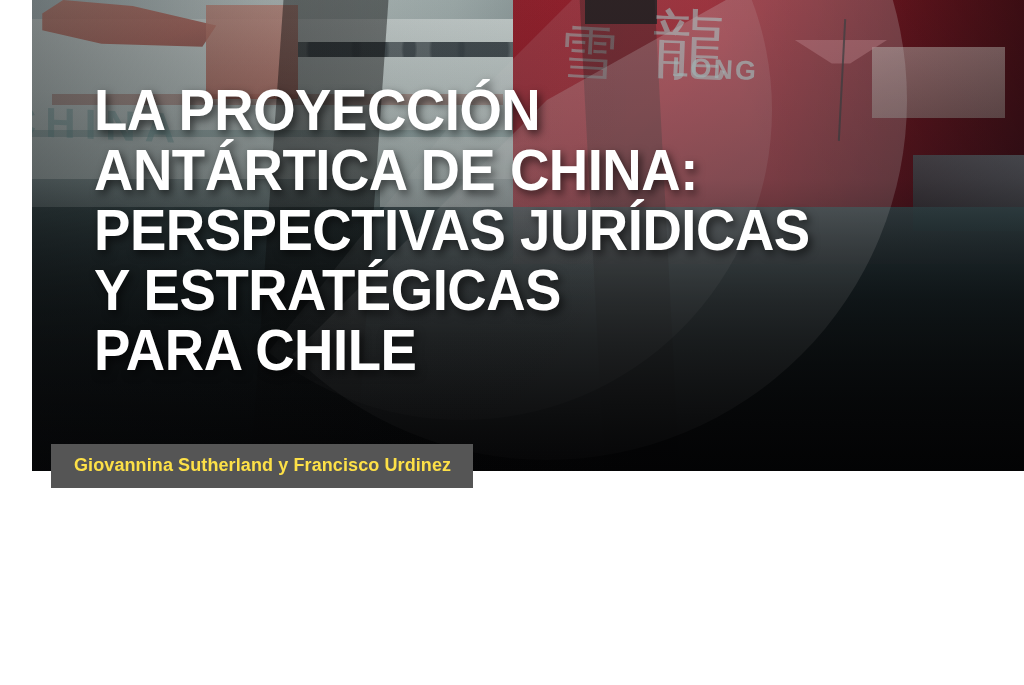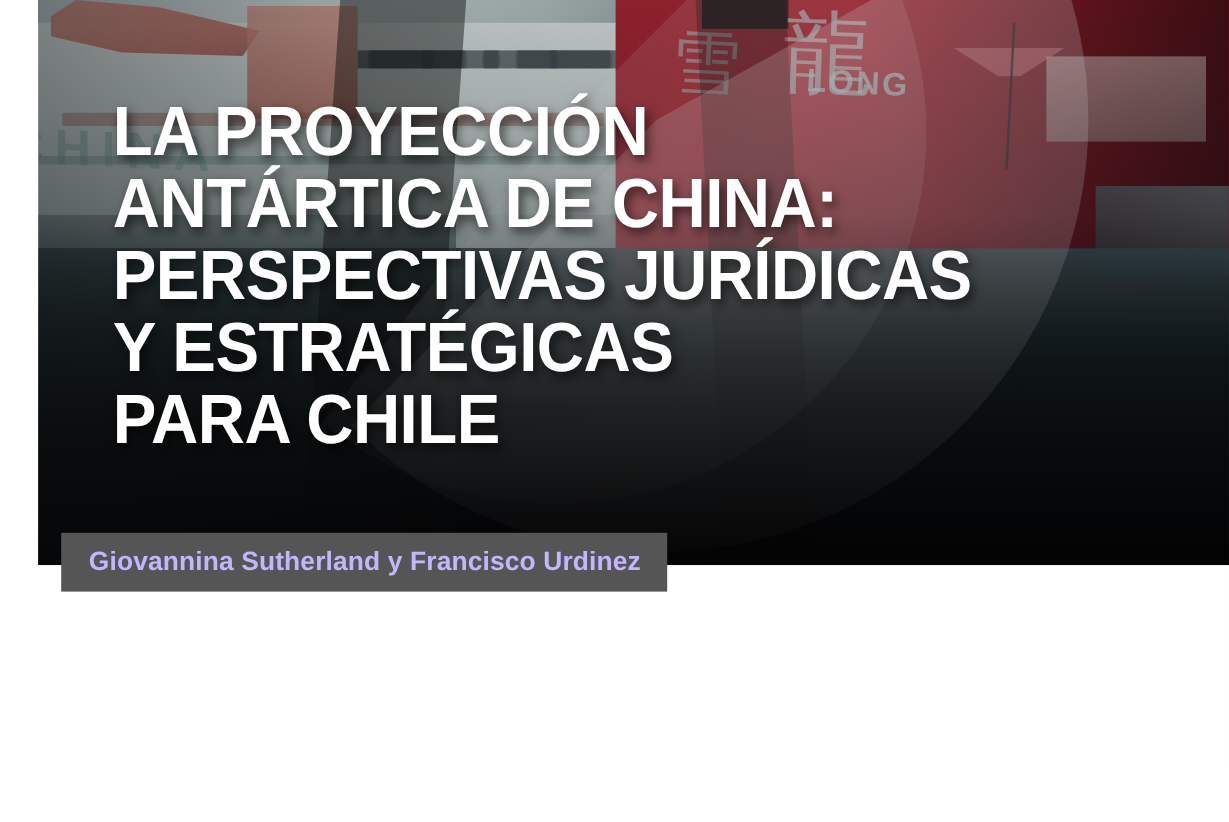--- a/index.html
+++ b/index.html
@@ -202,22 +202,22 @@
     text-shadow:3px 4px 9px rgba(0,0,0,.62);
   }
   .title-line { display:block; white-space:nowrap; }
 
   
   .authors {
     position:absolute;
     left:51px; top:444px;
     z-index:8;
     background:#555555;
-    color:#c4b5fd;
-    font-size:22px;
+    color:#fde047;
+    font-size:18px;
     font-weight:700;
     letter-spacing:.1px;
     padding:11px 22px 12px 23px;
   }
 
   
   .logos {
     position:absolute;
     left:0; top:471px;
     width:1024px; height:214px;

